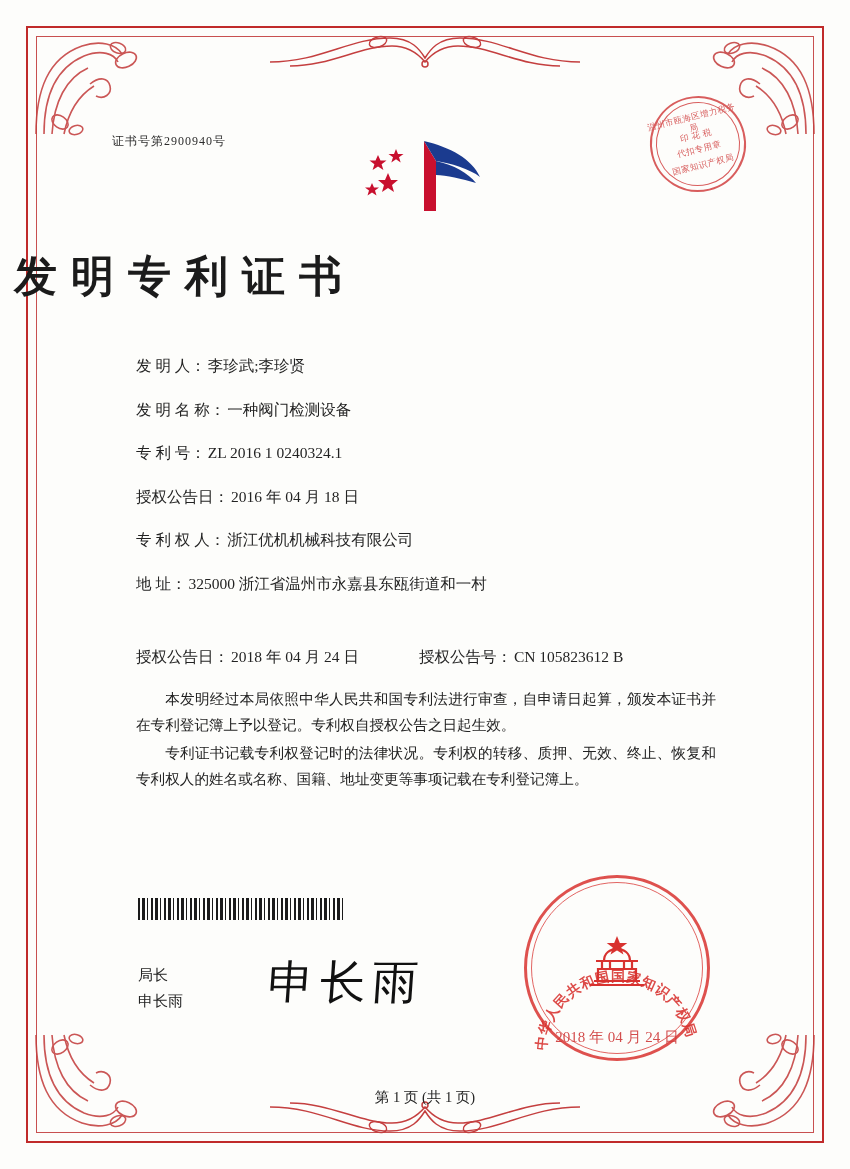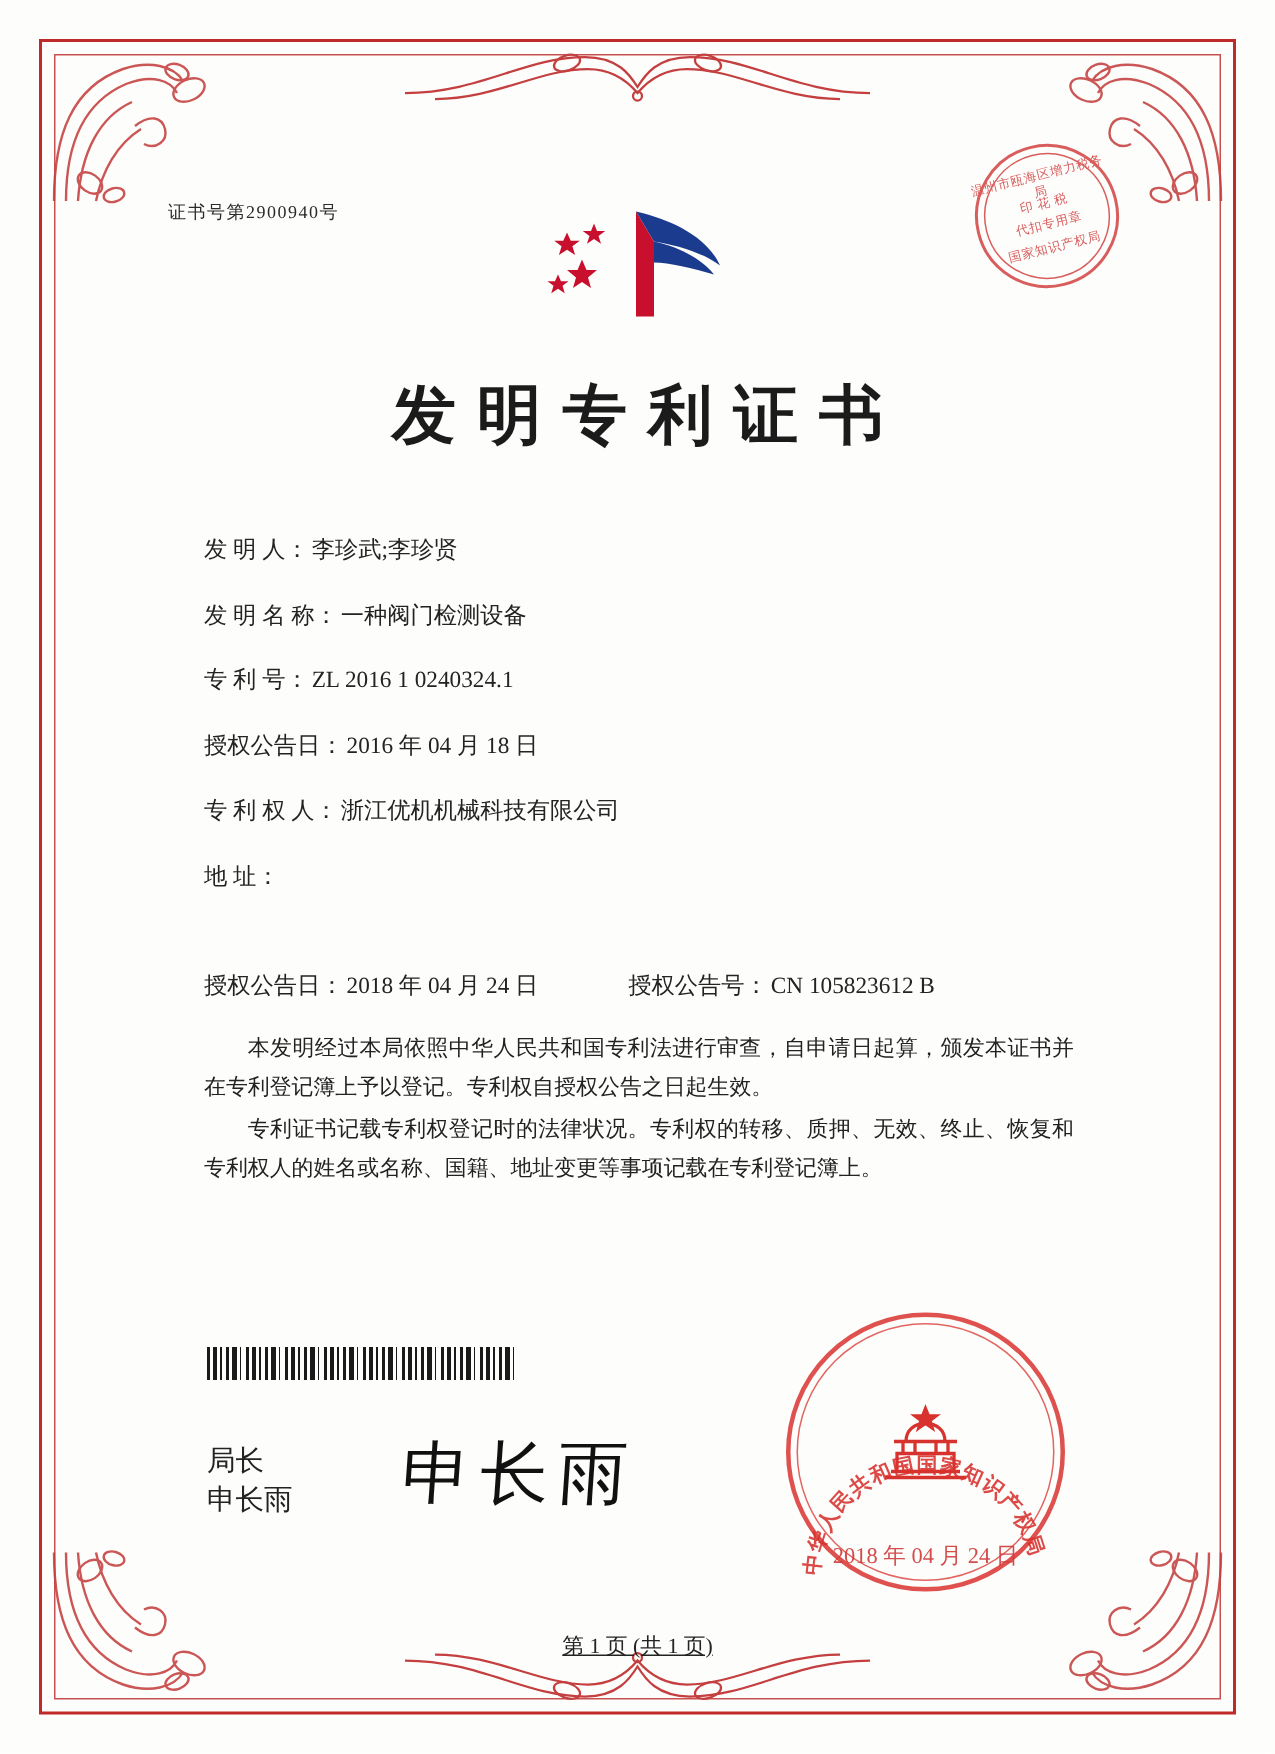--- a/index.html
+++ b/index.html
@@ -124,21 +124,20 @@
   .stamp-small .t1 { top: 13px; }
   .stamp-small .t2 { top: 32px; }
   .stamp-small .t3 { top: 46px; }
   .stamp-small .t4 { top: 62px; }
 
   .title {
     position: absolute;
     left: 0;
     top: 248px;
     width: 850px;
-    text-align: center;
     font-size: 43px;
     font-weight: bold;
     letter-spacing: 14px;
     text-indent: 14px;
     color: #1b1b1b;
     font-family: "DejaVu Serif", "Liberation Serif", serif;
   }
 
   .fields {
     position: absolute;
@@ -195,21 +194,21 @@
         #1a1a1a 4px, #1a1a1a 7px,
         #fdfdfb 7px, #fdfdfb 9px,
         #1a1a1a 9px, #1a1a1a 10px,
         #fdfdfb 10px, #fdfdfb 13px);
   }
 
   .director {
     position: absolute;
     left: 138px;
     top: 962px;
-    font-size: 19px;
+    font-size: 15px;
     line-height: 26px;
     color: #232323;
   }
 
   .signature {
     position: absolute;
     left: 268px;
     top: 952px;
     font-size: 46px;
     color: #111;
@@ -275,21 +274,20 @@
   }
 
   .page-footer {
     position: absolute;
     left: 0;
     bottom: 62px;
     width: 850px;
     text-align: center;
     font-size: 14.5px;
     color: #232323;
-    text-decoration: underline;
   }
 </style>
 </head>
 <body>
 
 <div class="page">
 
   <div class="border-outer"></div>
   <div class="border-inner"></div>
 
@@ -407,20 +405,21 @@
       <div class="field">
         <span class="label">授权公告日：</span>
         <span class="value">2016 年 04 月 18 日</span>
       </div>
       <div class="field">
         <span class="label">专 利 权 人：</span>
         <span class="value">浙江优机机械科技有限公司</span>
       </div>
       <div class="field">
         <span class="label">地        址：</span>
+        <span class="value">325000 浙江省温州市永嘉县东瓯街道和一村</span>
       </div>
       <div class="field split">
         <span class="label">授权公告日：</span>
         <span class="value">2018 年 04 月 24 日</span>
         <span class="label second-label">授权公告号：</span>
         <span class="value">CN 105823612 B</span>
       </div>
     </div>
 
     <div class="body-text">

